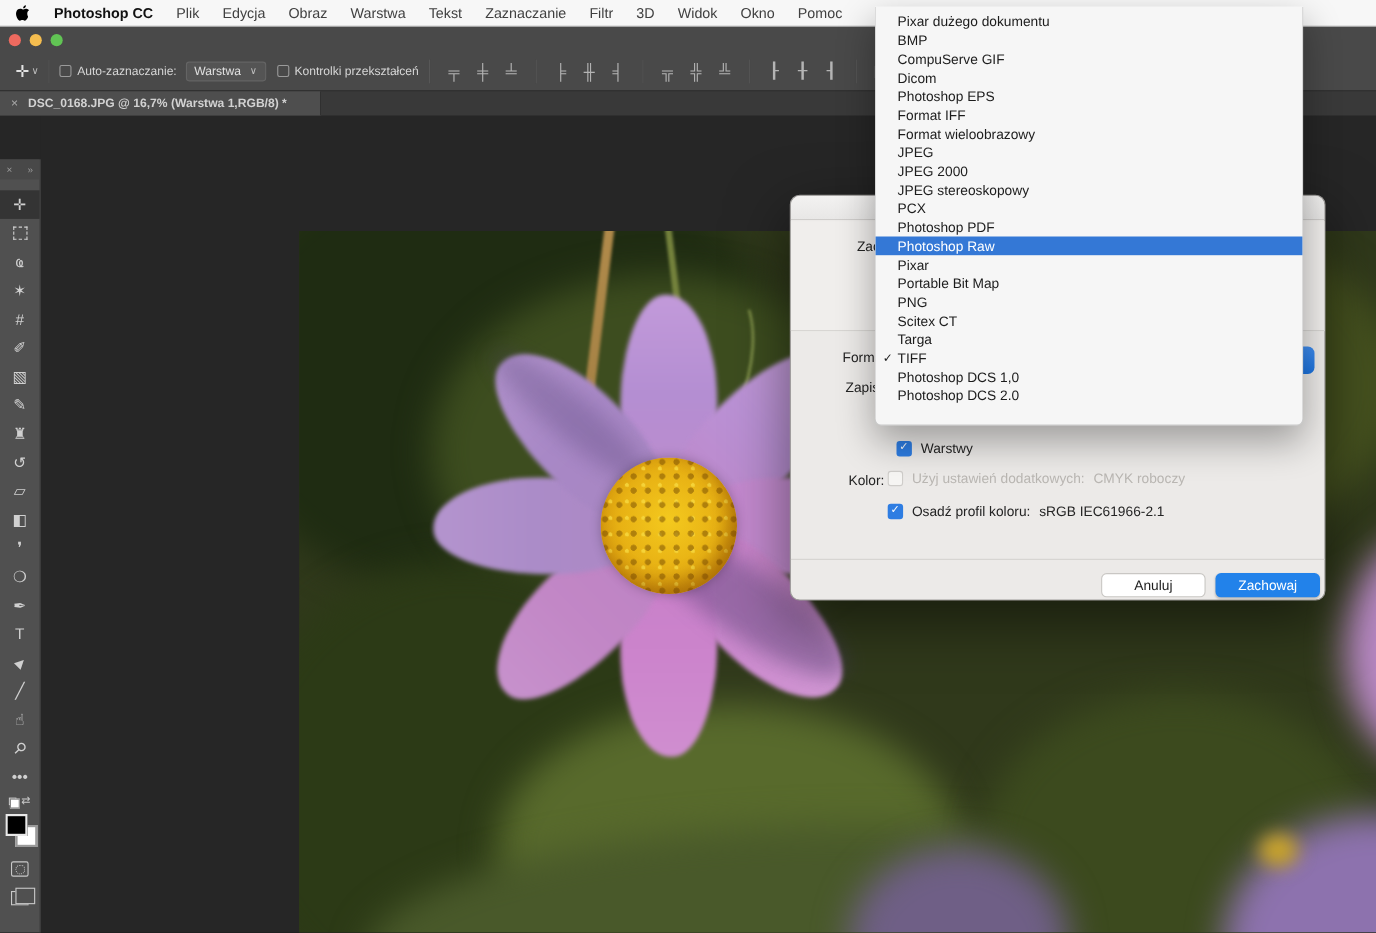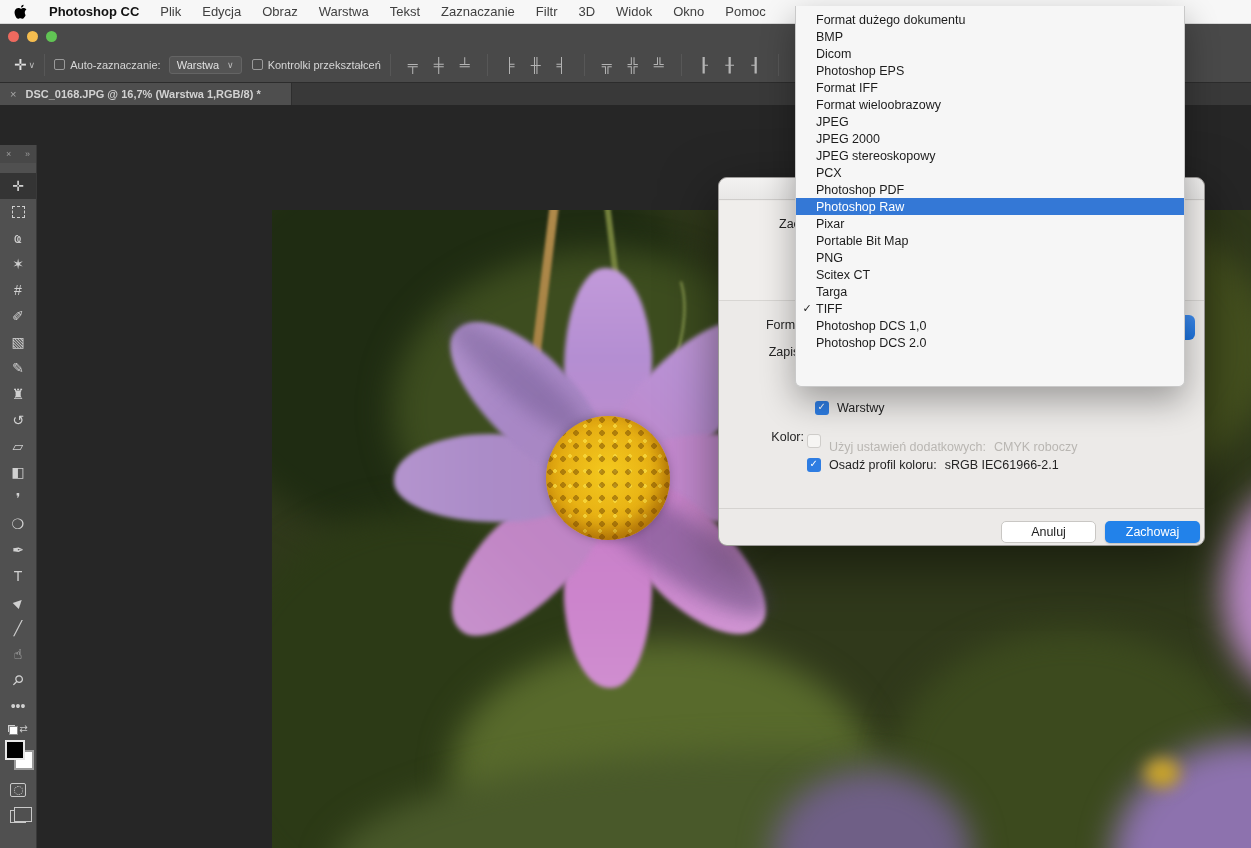--- a/index.html
+++ b/index.html
@@ -95,21 +95,21 @@
   .dlg-titlebar{position:absolute;left:0;top:0;right:0;height:22px;border-radius:9px 9px 0 0;
     background:linear-gradient(#f3f2f1,#e8e7e6);border-bottom:1px solid #cfcdcb;}
   .dlg-upper{position:absolute;left:0;top:23px;right:0;height:100px;background:#f0eeec;border-bottom:1px solid #d8d6d3;}
   .dlg-label{position:absolute;font-size:12.5px;color:#242424;text-align:right;width:75px;}
   .dlg-text{font-size:12.5px;color:#242424;}
   .cb{width:14px;height:14px;border-radius:3px;flex:0 0 auto;position:relative;}
   .cb.checked{background:#2e7de2;}
   .cb.checked::after{content:"✓";position:absolute;left:2.5px;top:0px;color:#fff;font-size:10px;font-weight:bold;}
   .cb.off{background:#f6f5f3;border:1px solid #cfcdca;}
   .cb-row{position:absolute;display:flex;align-items:center;gap:8px;}
-  .disabled-text{color:#b9b6b2 !important;margin-top:12px;}
+  .disabled-text{color:#b9b6b2 !important;}
   .dlg-divider{position:absolute;left:0;right:0;height:1px;background:#d5d3d0;}
   .btn{position:absolute;height:22px;border-radius:5px;font-size:12.5px;display:flex;align-items:center;justify-content:center;}
   .btn.cancel{left:282px;top:343px;width:95px;background:#fff;border:1px solid #c9c7c4;color:#1c1c1c;}
   .btn.save{left:386px;top:343px;width:95px;background:#2282ea;color:#fff;box-shadow:0 1px 2px rgba(0,0,0,.2);}
   .fmt-select-sliver{position:absolute;left:464px;top:137px;width:12px;height:25px;background:linear-gradient(#3f8df0,#1c74e0);
     border-radius:0 6px 6px 0;z-index:21;}
 
   
   .format-menu{position:absolute;left:795px;top:6px;width:390px;height:381px;background:#f6f6f6;z-index:40;
     border:1px solid #c9c9c9;border-top:none;border-radius:0 0 6px 6px;
@@ -345,25 +345,29 @@
 
     <div class="dlg-divider" style="top:330px;"></div>
     <div class="btn cancel">Anuluj</div>
     <div class="btn save">Zachowaj</div>
   </div>
 
   <div class="format-menu">
     <div id="format-items">
         <div class="fmt-item">
           <span class="chk"></span>
-          <span>Format dużego dokumentu</span>
+          <span>Pixar dużego dokumentu</span>
         </div>
         <div class="fmt-item">
           <span class="chk"></span>
           <span>BMP</span>
+        </div>
+        <div class="fmt-item">
+          <span class="chk"></span>
+          <span>CompuServe GIF</span>
         </div>
         <div class="fmt-item">
           <span class="chk"></span>
           <span>Dicom</span>
         </div>
         <div class="fmt-item">
           <span class="chk"></span>
           <span>Photoshop EPS</span>
         </div>
         <div class="fmt-item">

